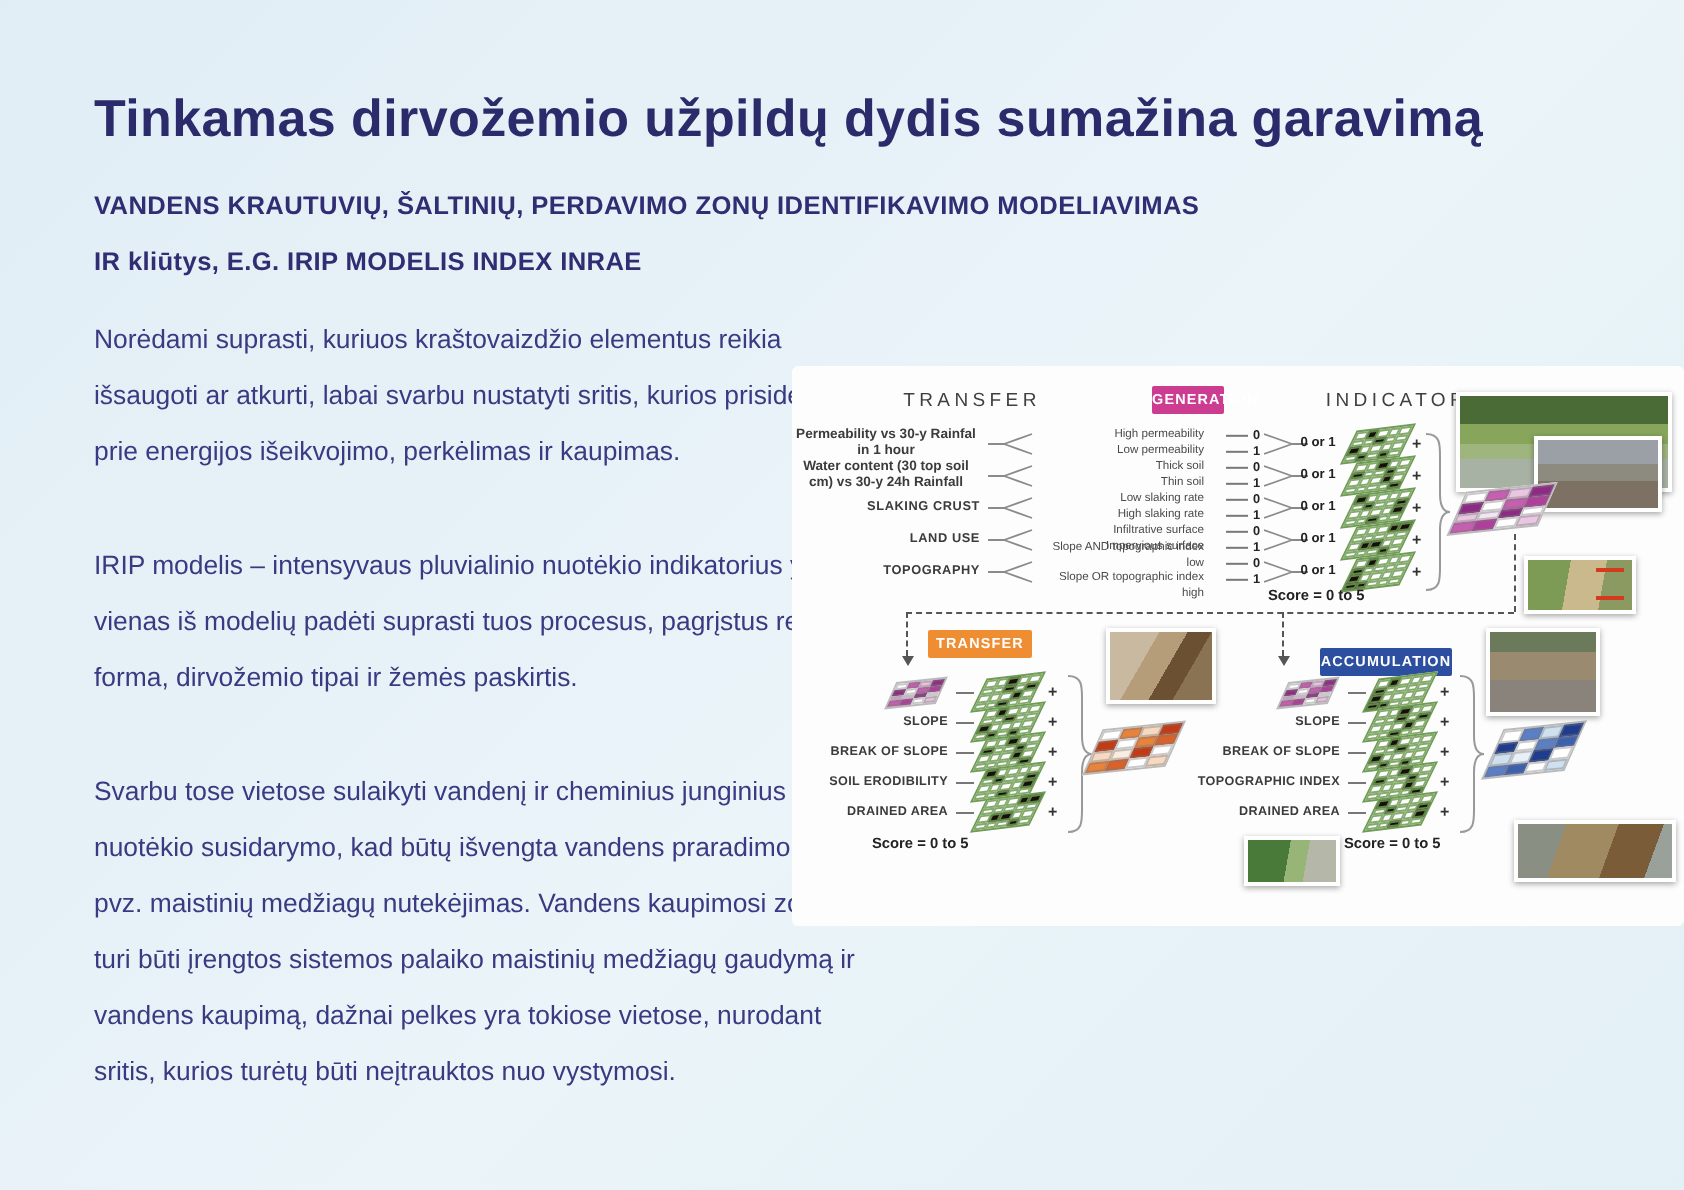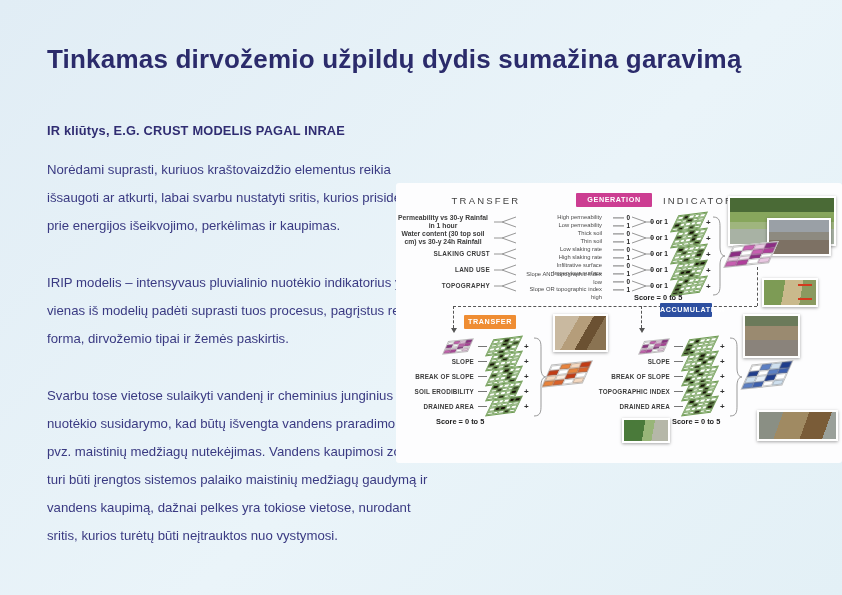--- a/index.html
+++ b/index.html
@@ -11,23 +11,23 @@
   .sub{position:absolute;left:47px;font-size:12.8px;font-weight:bold;color:#302d72;letter-spacing:.2px;}
   .sub1{top:95px}.sub2{top:123px}
   .para{position:absolute;left:47px;width:384px;font-size:13.2px;line-height:28px;color:var(--body,#3a3a82);}
   .p1{top:156px}.p2{top:269px}.p3{top:382px}
   
   .diagram{position:absolute;left:396px;top:183px;width:446px;height:280px;background:#fdfdfe;border-radius:3px;}
   .dg-h{position:absolute;font-size:9.5px;letter-spacing:2.2px;color:#3f3f3f;text-align:center;}
   .h-factors{left:30px;top:12px;width:120px;}
   .h-indicator{left:255px;top:12px;width:95px;}
   .phase{position:absolute;height:14px;line-height:14px;text-align:center;color:#fff;font-size:7.2px;font-weight:bold;letter-spacing:.6px;border-radius:1px;}
-  .box-gen{left:180px;top:10px;width:76px;background:var(--gen,#cc3d92);}
+  .box-gen{left:180px;top:10px;width:36px;background:var(--gen,#cc3d92);}
   .box-trans{left:68px;top:132px;width:52px;background:var(--trans,#ef8d33);}
-  .box-accum{left:264px;top:120px;width:52px;background:var(--accum,#2d4fa0);}
+  .box-accum{left:264px;top:141px;width:66px;background:var(--accum,#2d4fa0);}
   
   .gen-row{position:absolute;left:0;width:340px;height:16px;}
   .fname{position:absolute;left:0;width:94px;top:50%;transform:translateY(-50%);
     text-align:center;font-size:6.8px;font-weight:bold;color:#3b3b3b;line-height:8px;}
   .fname.cap{text-align:right;font-size:6.4px;letter-spacing:.3px;}
   .br{position:absolute;top:1px;}
   .b1{left:98px}.b2{left:236px}
   .pair{position:absolute;left:124px;width:82px;top:50%;transform:translateY(-50%);
     text-align:right;font-size:5.8px;line-height:7.6px;color:#4a4a4a;}
   .digits{position:absolute;left:208px;width:26px;top:50%;transform:translateY(-50%);}
@@ -102,21 +102,22 @@
     background:linear-gradient(90deg,var(--ftl,#2aa7b4) 0%,var(--ftr,#473f99) 100%);}
   .ft-page{position:absolute;left:38px;top:0;height:23px;line-height:23px;color:#fff;font-size:10px;font-weight:bold;}
   .ft-site{position:absolute;right:14px;top:0;height:23px;line-height:23px;color:#fff;font-size:9.5px;}
 </style>
 </head>
 <body>
 
 <div class="slide">
 
   <h1 class="title" style="margin:0">Tinkamas dirvožemio užpildų dydis sumažina garavimą</h1>
-  <div class="sub sub2">IR kliūtys, E.G. CRUST MODELIS PAGAL INRAE</div>
+  <div class="sub sub1">VANDENS KRAUTUVIŲ, ŠALTINIŲ, PERDAVIMO ZONŲ IDENTIFIKAVIMO MODELIAVIMAS</div>
+  <div class="sub sub2">IR kliūtys, E.G. IRIP MODELIS INDEX INRAE</div>
 
   <p class="para p1" style="margin:0">Norėdami suprasti, kuriuos kraštovaizdžio elementus reikia išsaugoti ar atkurti, labai svarbu nustatyti sritis, kurios prisideda prie energijos išeikvojimo, perkėlimas ir kaupimas.</p>
   <p class="para p2" style="margin:0">IRIP modelis – intensyvaus pluvialinio nuotėkio indikatorius yra vienas iš modelių padėti suprasti tuos procesus, pagrįstus reljefo forma, dirvožemio tipai ir žemės paskirtis.</p>
   <p class="para p3" style="margin:0">Svarbu tose vietose sulaikyti vandenį ir cheminius junginius nuotėkio susidarymo, kad būtų išvengta vandens praradimo ir pvz. maistinių medžiagų nutekėjimas. Vandens kaupimosi zonose turi būti įrengtos sistemos palaiko maistinių medžiagų gaudymą ir vandens kaupimą, dažnai pelkes yra tokiose vietose, nurodant sritis, kurios turėtų būti neįtrauktos nuo vystymosi.</p>
 
   <div class="diagram">
 
     <div class="dg-h h-factors">TRANSFER</div>
     <div class="phase box-gen">GENERATION</div>
     <div class="dg-h h-indicator">INDICATOR</div>

